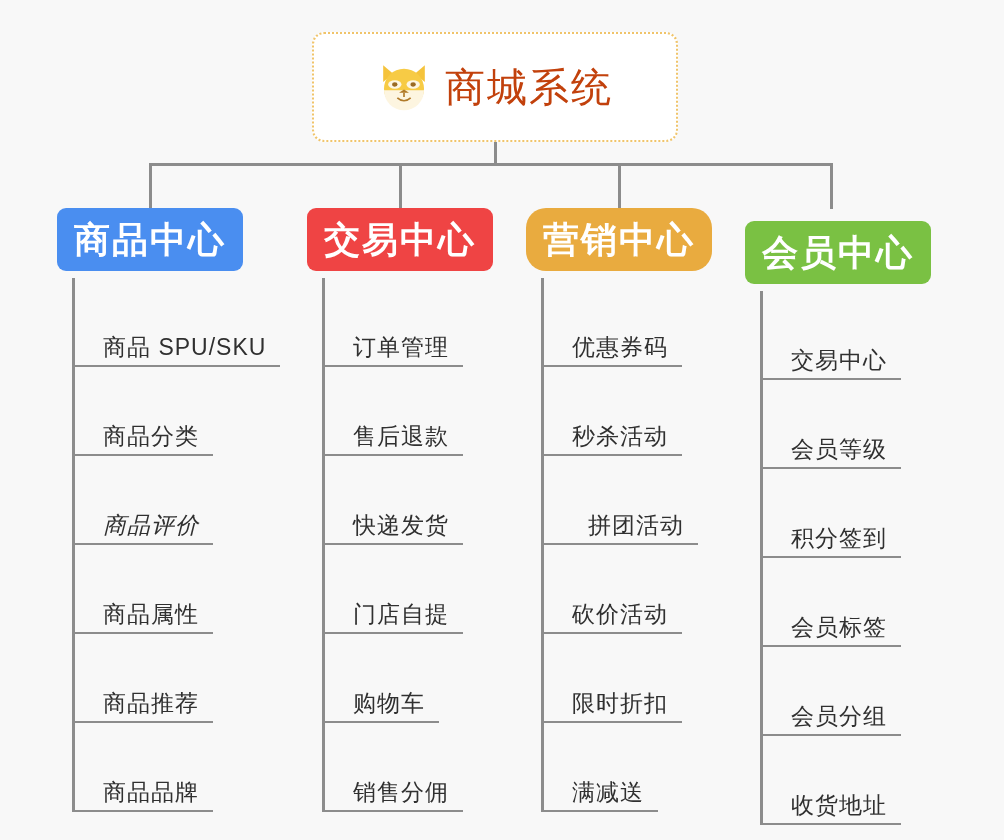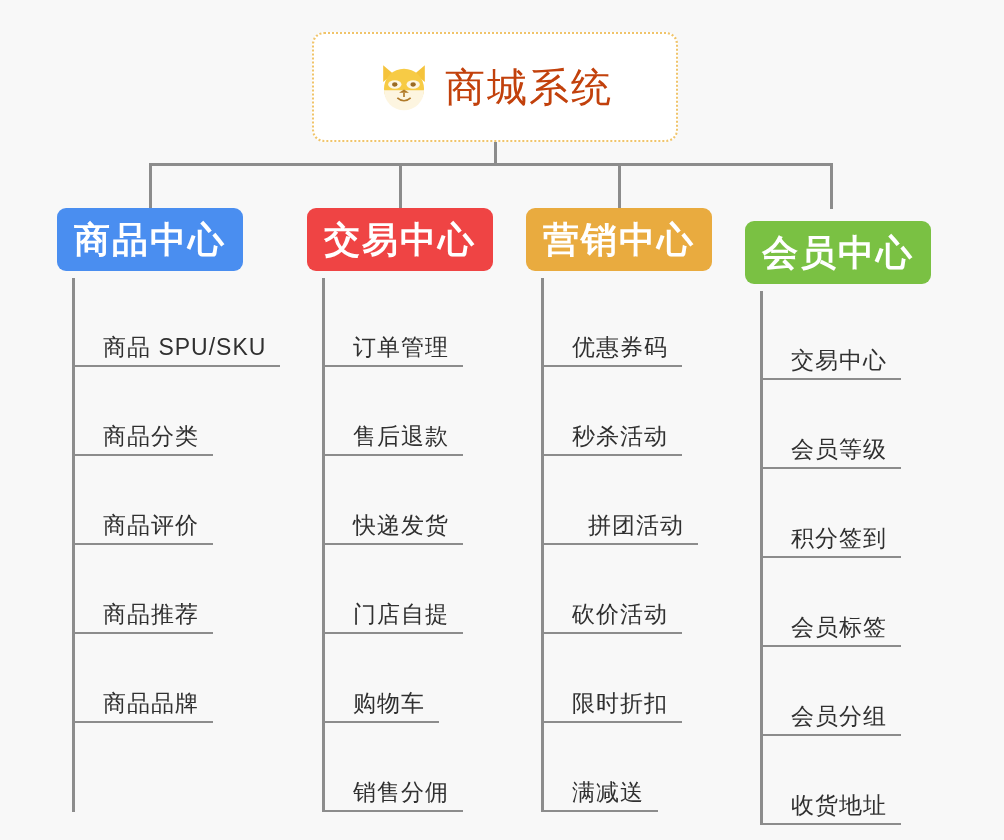--- a/index.html
+++ b/index.html
@@ -166,21 +166,24 @@
     </div>
     <div class="leaf-list">
       <div class="leaf-spine" style="background: rgb(140, 140, 140);"></div>
       <div class="leaf-item">
         <span class="leaf-label" style="border-bottom-color: rgb(140, 140, 140);">商品 SPU/SKU</span>
       </div>
       <div class="leaf-item">
         <span class="leaf-label" style="border-bottom-color: rgb(140, 140, 140);">商品分类</span>
       </div>
       <div class="leaf-item">
-        <span class="leaf-label" style="border-bottom-color: rgb(140, 140, 140);">商品评价</span>
+        <span class="leaf-label" style="border-bottom-color: rgb(140, 140, 140); font-style: italic;">商品评价</span>
+      </div>
+      <div class="leaf-item">
+        <span class="leaf-label" style="border-bottom-color: rgb(140, 140, 140);">商品属性</span>
       </div>
       <div class="leaf-item">
         <span class="leaf-label" style="border-bottom-color: rgb(140, 140, 140);">商品推荐</span>
       </div>
       <div class="leaf-item">
         <span class="leaf-label" style="border-bottom-color: rgb(140, 140, 140);">商品品牌</span>
       </div>
     </div>
   </div>
 
@@ -205,21 +208,21 @@
       <div class="leaf-item">
         <span class="leaf-label" style="border-bottom-color: rgb(140, 140, 140);">购物车</span>
       </div>
       <div class="leaf-item">
         <span class="leaf-label" style="border-bottom-color: rgb(140, 140, 140);">销售分佣</span>
       </div>
     </div>
   </div>
 
   <div class="branch" style="left:526px;">
-    <div class="branch-head" style="background: rgb(233, 171, 63);">
+    <div class="branch-head" style="background: rgb(233, 171, 63); border-radius: 20px;">
       <span class="branch-head-label">营销中心</span>
     </div>
     <div class="leaf-list">
       <div class="leaf-spine" style="background: rgb(140, 140, 140);"></div>
       <div class="leaf-item">
         <span class="leaf-label" style="border-bottom-color: rgb(140, 140, 140);">优惠券码</span>
       </div>
       <div class="leaf-item">
         <span class="leaf-label" style="border-bottom-color: rgb(140, 140, 140);">秒杀活动</span>
       </div>

